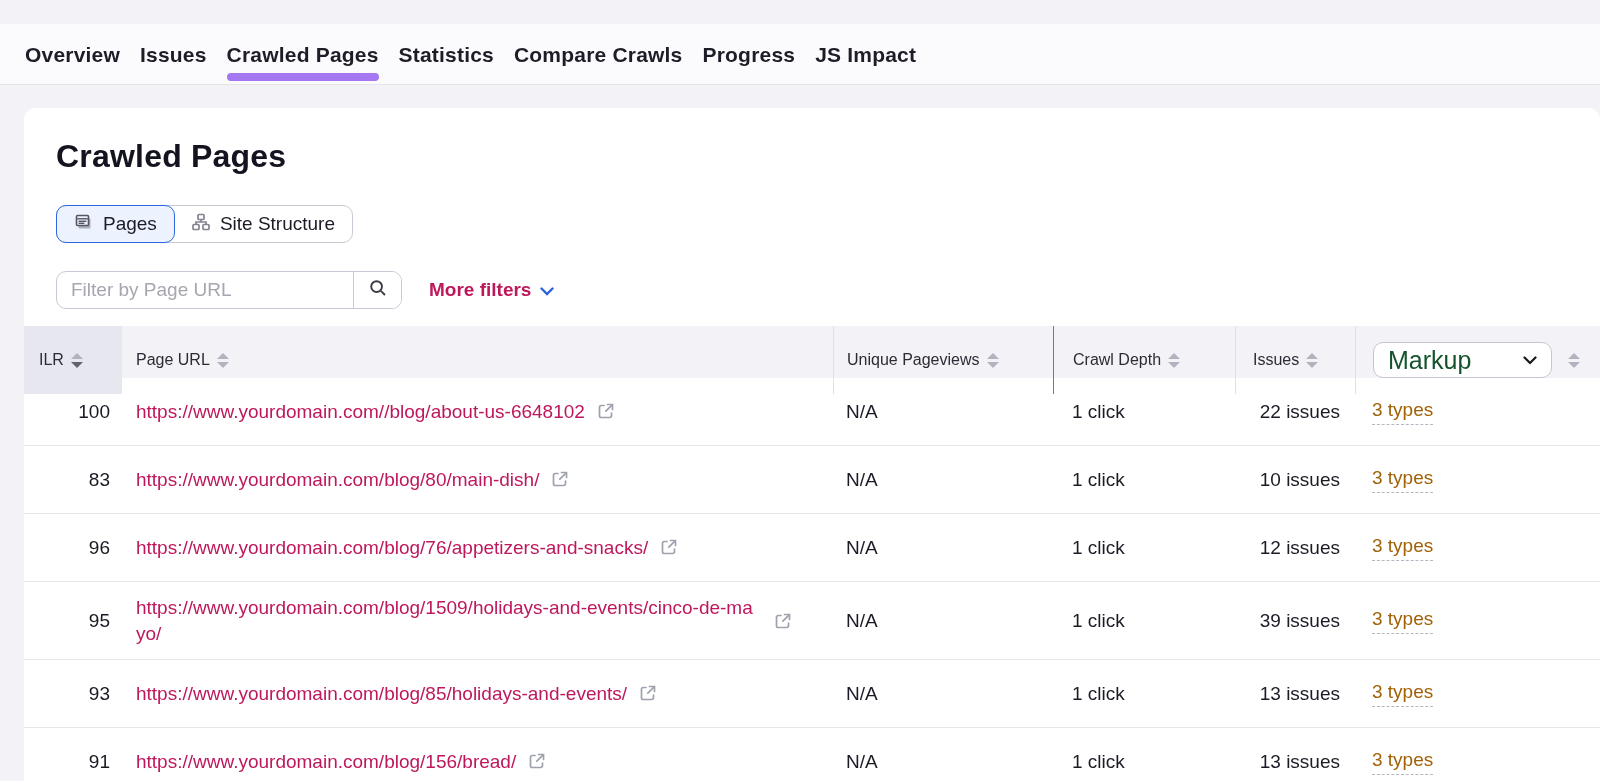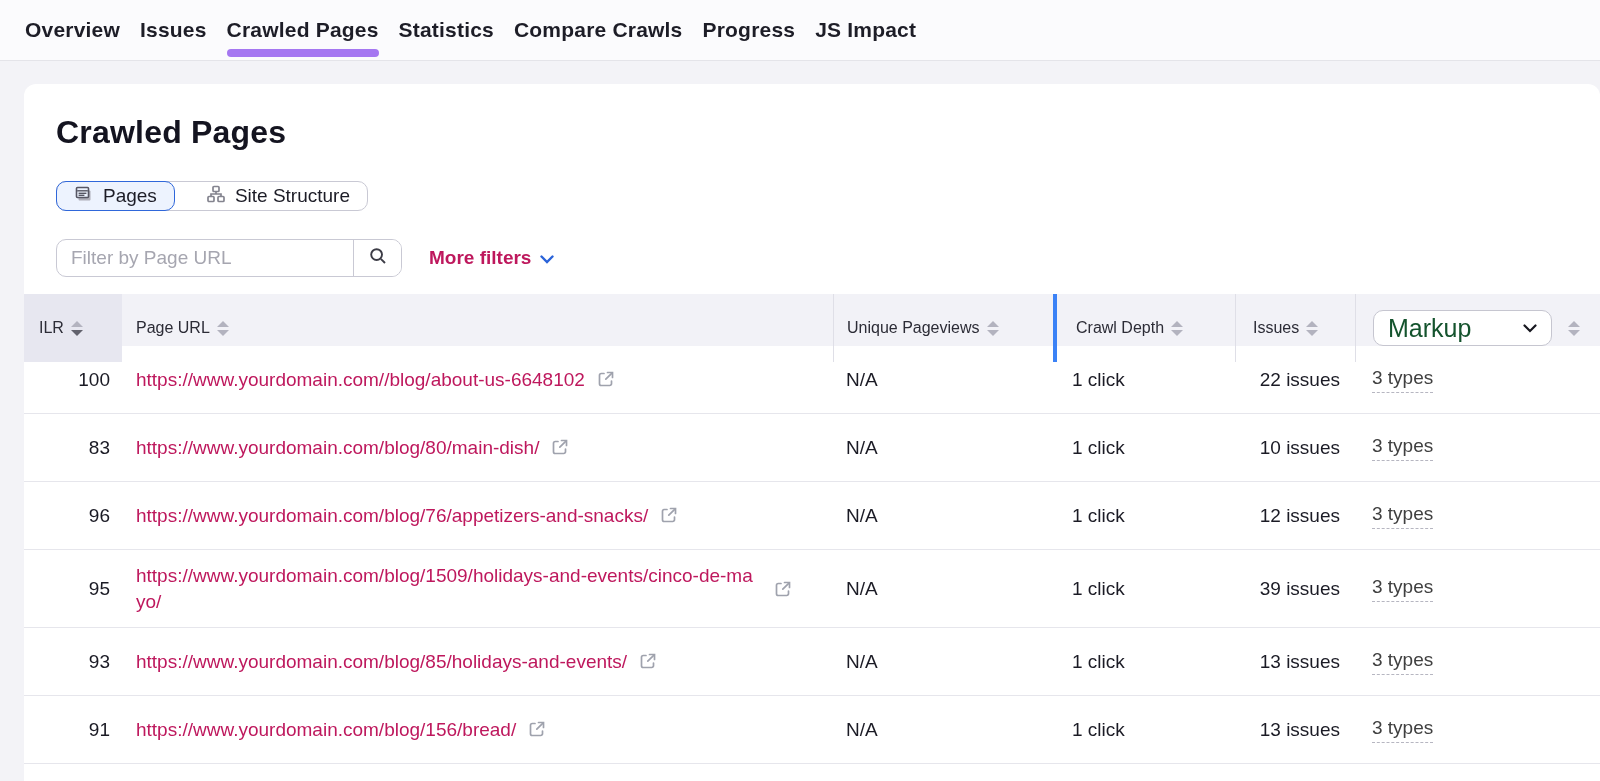--- a/index.html
+++ b/index.html
@@ -1,34 +1,34 @@
 <!DOCTYPE html>
 <html><head>
 <meta charset="utf-8">
 <style>
   * { margin:0; padding:0; box-sizing:border-box; }
   html,body { width:1600px; height:781px; overflow:hidden;
     font-family:"Liberation Sans", sans-serif; background:#f3f3f7; color:#1b1b25; }
 
   
   .topnav { height:61px; background:#fbfbfd; border-bottom:1px solid #e4e4e9;
-    display:flex; align-items:center; padding-left:25px; gap:20px; }
+    display:flex; align-items:flex-start; padding-left:25px; gap:20px;margin-top:24px; }
   .topnav .tab { position:relative; font-size:21px; font-weight:600; color:#1d1d27;
     height:61px; display:flex; align-items:center; cursor:pointer; letter-spacing:.2px; }
   .topnav .tab.active::after { content:""; position:absolute; left:0; right:0; bottom:4px;
     height:8px; border-radius:4px; background:#a577f1; }
 
   
   .card { margin-left:24px; margin-top:23px; width:1576px; height:697px;
     background:#fff; border-radius:12px 12px 0 0; }
   .page-title { padding:30px 0 0 32px; font-size:32px; font-weight:700; color:#141420; letter-spacing:.2px; }
 
   
   .toggle-group { display:inline-flex; margin:30px 0 0 32px; border:1px solid #c9c9d4;
-    border-radius:10px; background:#fff; height:30px; align-items:stretch;gap:15px; }
+    border-radius:10px; background:#fff; height:38px; align-items:stretch; }
   .toggle-opt { display:flex; align-items:center; gap:9px; padding:0 17px; font-size:19px;
     color:#1c1c26; cursor:pointer; border-radius:10px; }
   .toggle-opt.selected { margin:-1px; border:1px solid #2f67da; background:#edf3fe; }
   .toggle-opt svg { flex:0 0 auto; }
 
   
   .filter-row { display:flex; align-items:center; margin:28px 0 0 32px; }
   .url-filter { display:flex; height:38px; border:1px solid #c9c9d4; border-radius:10px;
     overflow:hidden; background:#fff; }
   .url-filter input { width:296px; border:none; outline:none; padding:0 14px; font-size:19px;
@@ -39,21 +39,21 @@
   .more-filters { margin-left:27px; display:flex; align-items:center; gap:9px; cursor:pointer;
     color:#be185d; font-size:19px; font-weight:600; }
 
   
   .table { margin-top:17px; width:100%; }
   .grid { display:grid; grid-template-columns:98px 1fr 220px 182px 120px 245px; align-items:center; }
   .thead { background:#f2f2f7; height:52px; font-size:16px; color:#2c2c36; }
   .th { display:flex; align-items:center; gap:7px; height:68px; padding-left:14px; cursor:pointer; }
   .th.ilr { background:#e7e7f0; padding-left:15px; }
   .th.up { padding-left:13px; border-left:1px solid #dfdfe7; }
-  .th.cd { padding-left:19px; border-left:4px solid #3b82f6; }
+  .th.cd { padding-left:19px; border-left:1px solid #3b82f6; }
   .th.iss { padding-left:17px; border-left:1px solid #dfdfe7; }
   .th.markup { padding-left:17px; border-left:1px solid #dfdfe7; }
 
   .sort-icon { display:inline-flex; flex-direction:column; gap:3px; }
   .sort-icon .tri { width:0; height:0; border-left:6px solid transparent; border-right:6px solid transparent; }
   .sort-icon .tri.up   { border-bottom:6px solid #b3b3bf; }
   .sort-icon .tri.down { border-top:6px solid #b3b3bf; }
   .sort-icon.desc .tri.down { border-top-color:#62626d; }
 
   .select-box { display:flex; align-items:center; justify-content:space-between; width:179px; height:36px;
@@ -63,21 +63,21 @@
   .trow { border-bottom:1px solid #e6e6ec; min-height:68px; font-size:19px; }
   .trow.tall { min-height:78px; }
   .td-ilr { text-align:right; padding-right:12px; color:#1a1a24; }
   .td-url { display:flex; align-items:center; gap:11px; padding:10px 40px 10px 14px; }
   .td-url a { color:#be185d; text-decoration:none; word-break:break-all; line-height:1.35; max-width:660px; }
   .ext-icon { flex:0 0 auto; display:inline-flex; }
   .td-up { padding-left:13px; }
   .td-cd { padding-left:19px; }
   .td-iss { text-align:right; padding-right:15px; }
   .td-markup { padding-left:17px; }
-  .types-link { display:inline-block; color:#404040; border-bottom:1px dashed #b6b6c1;
+  .types-link { display:inline-block; color:#a16207; border-bottom:1px dashed #b6b6c1;
     padding-bottom:3px; cursor:pointer; }
 </style>
 </head>
 <body>
 
 <div class="topnav">
   <div class="tab">Overview</div>
   <div class="tab">Issues</div>
   <div class="tab active">Crawled Pages</div>
   <div class="tab">Statistics</div>

